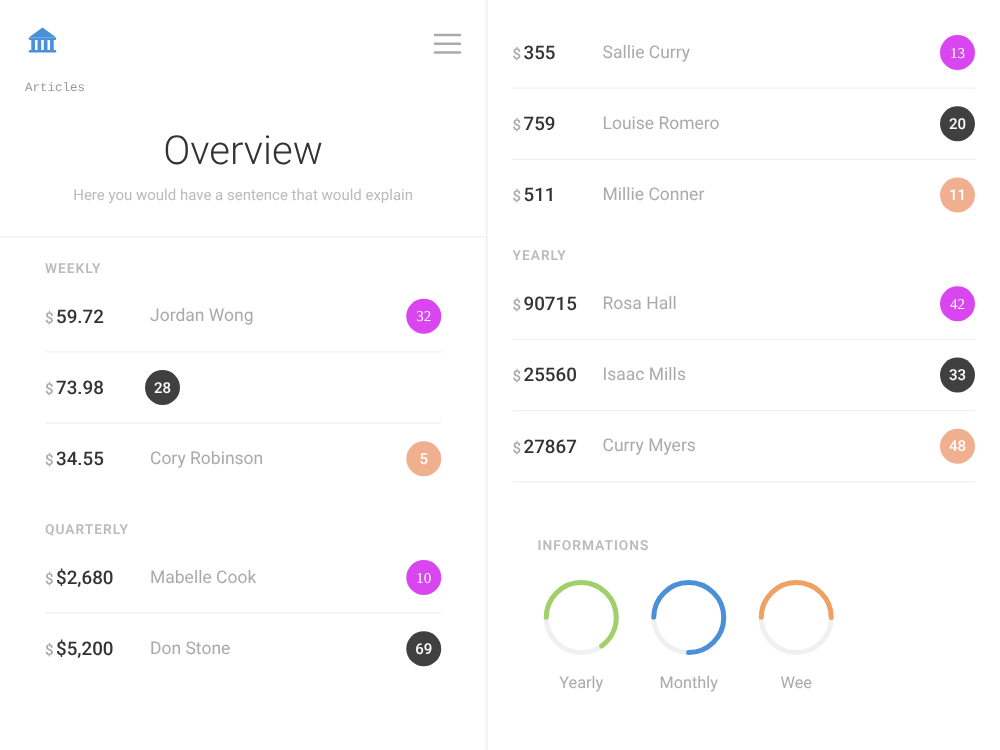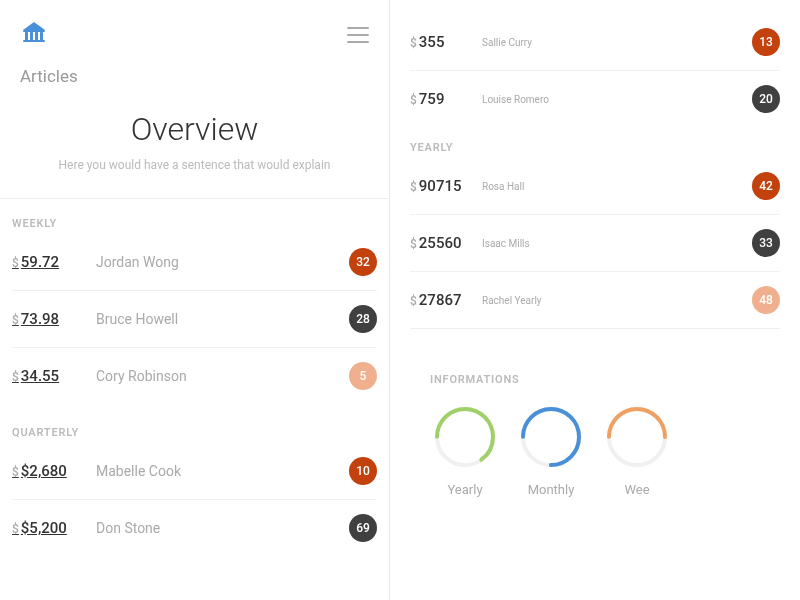--- a/index.html
+++ b/index.html
@@ -47,40 +47,41 @@
     .menu-icon span {
       display: block;
       width: 22px;
       height: 2px;
       background: #aaa;
       border-radius: 2px;
     }
     .articles-label {
       padding: 4px 20px 14px;
       color: #999;
-      font-size: 17px;
+      font-size: 10px;
+      font-family: Liberation Mono, monospace;
     }
     .overview-section {
       text-align: center;
       padding: 10px 20px 24px;
       border-bottom: 1px solid #eee;
     }
     .overview-title {
       font-size: 32px;
       font-weight: 300;
       color: #333;
       margin-bottom: 8px;
     }
     .overview-subtitle {
       font-size: 12px;
       color: #bbb;
       line-height: 1.5;
     }
     .section-block {
-      padding: 18px 12px 4px;
+      padding: 18px 36px 4px;
     }
     .section-label {
       font-size: 11px;
       font-weight: 600;
       letter-spacing: 0.8px;
       color: #bbb;
       margin-bottom: 4px;
     }
     .data-row {
       display: flex;
@@ -90,21 +91,20 @@
     }
     .data-row:last-child {
       border-bottom: none;
       justify-content: flex-end;
     }
     .amount {
       font-size: 15px;
       font-weight: 500;
       color: #333;
       width: 80px;
-      text-decoration: underline;
     }
     .amount .dollar {
       font-size: 12px;
       color: #aaa;
       margin-right: 2px;
     }
     .name {
       flex: 1;
       font-size: 14px;
       color: #aaa;
@@ -114,21 +114,21 @@
       width: 28px;
       height: 28px;
       border-radius: 50%;
       display: flex;
       align-items: center;
       justify-content: center;
       font-size: 12px;
       font-weight: 500;
       color: #fff;
     }
-    .badge-blue { background: #c2410c; }
+    .badge-blue { background: #d946ef; font-family: Liberation Serif, serif; }
     .badge-green { background: #404040; }
     .badge-orange { background: #f0b090; }
 
     
     .right-panel {
       flex: 1;
       background: #fff;
       overflow-y: auto;
       display: flex;
       flex-direction: column;
@@ -151,21 +151,21 @@
       color: #333;
       width: 72px;
     }
     .right-amount .dollar {
       font-size: 12px;
       color: #aaa;
       margin-right: 2px;
     }
     .right-name {
       flex: 1;
-      font-size: 10px;
+      font-size: 14px;
       color: #aaa;
     }
     .info-section {
       padding: 16px 20px 10px;
       border-top: 1px solid #eee;
     }
     .info-label {
       font-size: 11px;
       font-weight: 600;
       letter-spacing: 0.8px;
@@ -236,21 +236,20 @@
         <div class="amount">
           <span class="dollar">$</span>59.72
         </div>
         <div class="name">Jordan Wong</div>
         <div class="badge badge-blue">32</div>
       </div>
           <div class="data-row">
         <div class="amount">
           <span class="dollar">$</span>73.98
         </div>
-        <div class="name">Bruce Howell</div>
         <div class="badge badge-green">28</div>
       </div>
           <div class="data-row">
         <div class="amount">
           <span class="dollar">$</span>34.55
         </div>
         <div class="name">Cory Robinson</div>
         <div class="badge badge-orange">5</div>
       </div>
         </div>
@@ -287,20 +286,27 @@
         <div class="right-name">Sallie Curry</div>
         <div class="badge badge-blue">13</div>
       </div>
           <div class="right-data-row">
         <div class="right-amount">
           <span class="dollar">$</span>759
         </div>
         <div class="right-name">Louise Romero</div>
         <div class="badge badge-green">20</div>
       </div>
+          <div class="right-data-row">
+        <div class="right-amount">
+          <span class="dollar">$</span>511
+        </div>
+        <div class="right-name">Millie Conner</div>
+        <div class="badge badge-orange">11</div>
+      </div>
         </div>
 
       <div class="yearly-section">
         <div class="section-label" style="margin-top:10px;">YEARLY</div>
         <div id="yearly-rows">
             <div class="right-data-row">
         <div class="right-amount">
           <span class="dollar">$</span>90715
         </div>
         <div class="right-name">Rosa Hall</div>
@@ -310,21 +316,21 @@
         <div class="right-amount">
           <span class="dollar">$</span>25560
         </div>
         <div class="right-name">Isaac Mills</div>
         <div class="badge badge-green">33</div>
       </div>
             <div class="right-data-row">
         <div class="right-amount">
           <span class="dollar">$</span>27867
         </div>
-        <div class="right-name">Rachel Yearly</div>
+        <div class="right-name">Curry Myers</div>
         <div class="badge badge-orange">48</div>
       </div>
           </div>
       </div>
 
       <div class="info-section">
         <div class="info-label">INFORMATIONS</div>
         <div class="charts-row" id="charts-row">
             <div class="chart-item">
     <svg class="donut" viewBox="0 0 70 70">

